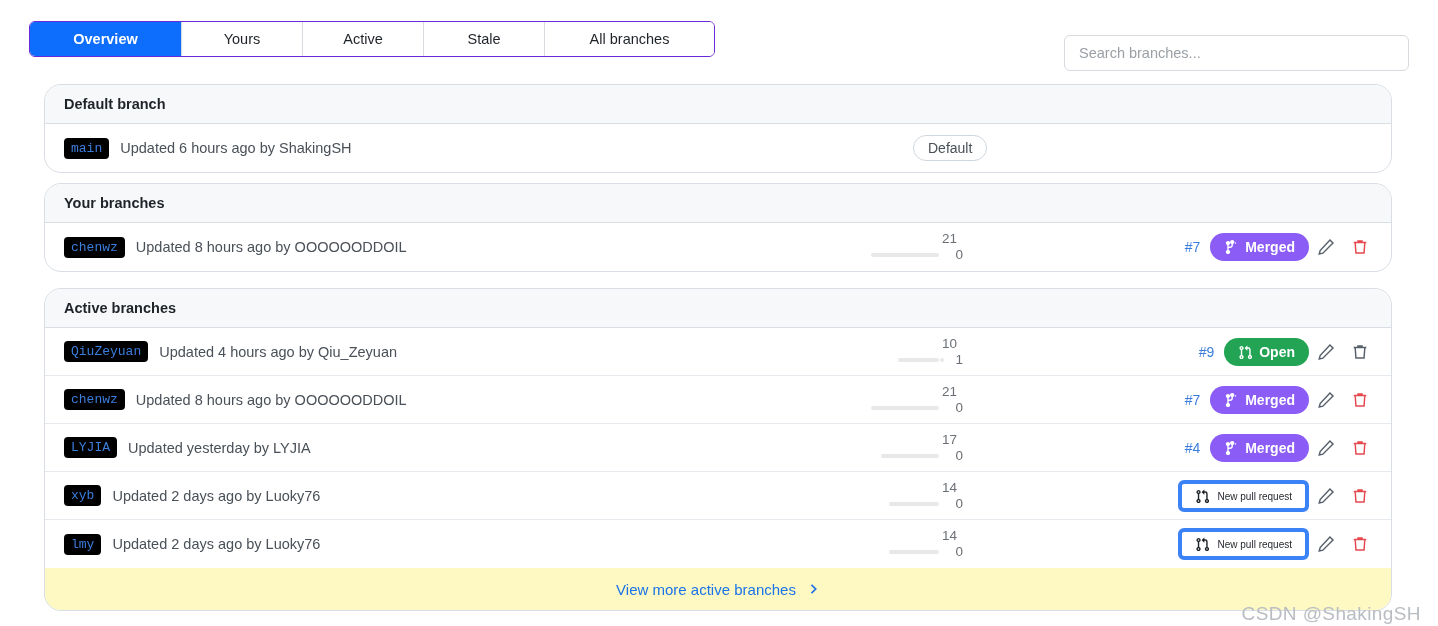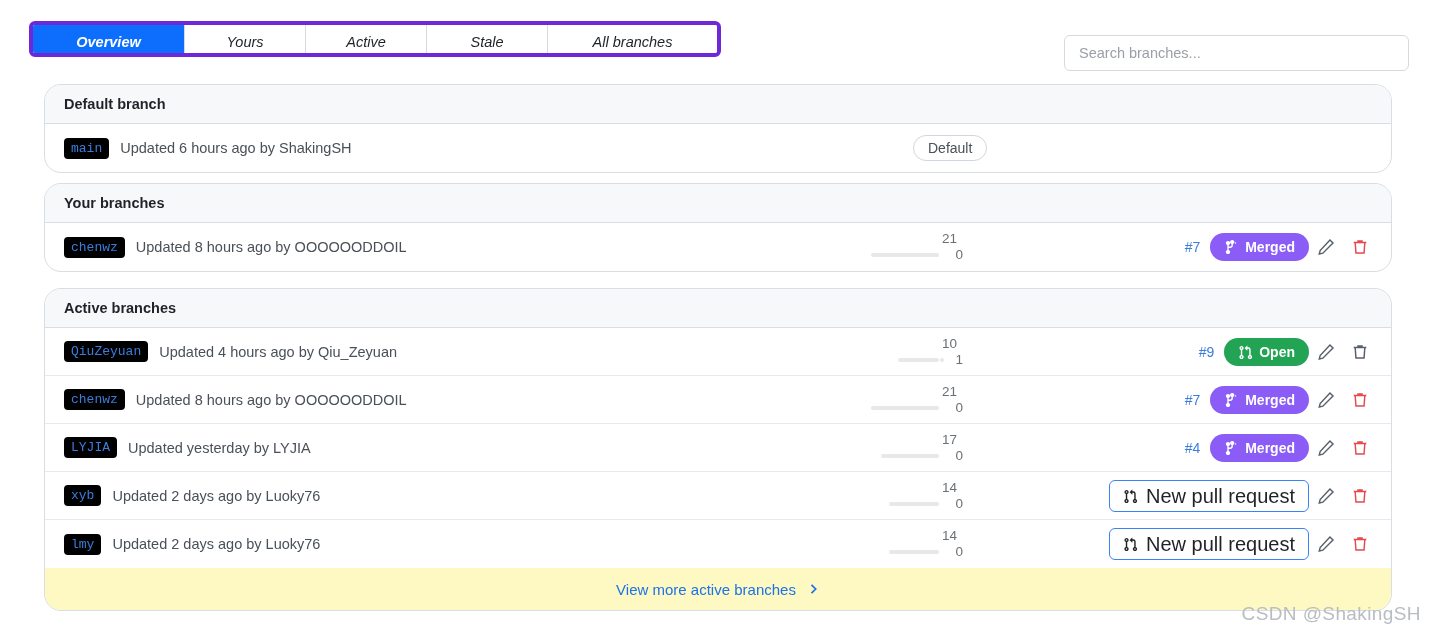--- a/index.html
+++ b/index.html
@@ -12,22 +12,22 @@
   }
   .page { position: relative; width: 1438px; height: 626px; overflow: hidden; }
 
   
   .topbar {
     position: absolute; left: 0; top: 0; width: 1438px; height: 76px;
   }
   .tabgroup {
     position: absolute; left: 29px; top: 21px;
     display: flex; height: 36px;
-    border: 4px solid #6d28d9; border-radius: 6px;
-    overflow: hidden; background: #fff; font-style: italic;
+    border: 1px solid #6d28d9; border-radius: 6px;
+    overflow: hidden; background: #fff;
   }
   .tab {
     display: flex; align-items: center; justify-content: center;
     height: 34px; font-size: 14.5px; color: #1f2328;
     border-right: 1px solid #d6dade;
     background: #fff; cursor: pointer; user-select: none;
     padding: 0 10px;
   }
   .tab:last-child { border-right: none; }
   .tab.active { background: #0d6efd; color: #ffffff; font-weight: 700; }
@@ -118,22 +118,22 @@
   .badge {
     display: inline-flex; align-items: center; gap: 6px;
     height: 28px; padding: 0 14px; border-radius: 14px;
     color: #fff; font-size: 14px; font-weight: 700; cursor: pointer;
   }
   .badge.merged { background: #8b5cf6; }
   .badge.open { background: #22a454; }
   .npr {
     display: inline-flex; align-items: center; gap: 8px;
     height: 32px; padding: 0 13px;
-    border: 1px solid #3b82f6; border-radius: 6px; background: #fff;
-    font-size: 20px; color: #1f2328; cursor: pointer;
+    border: 4px solid #3b82f6; border-radius: 6px; background: #fff;
+    font-size: 10px; color: #1f2328; cursor: pointer;
   }
   .iconbtn {
     width: 34px; height: 34px;
     display: inline-flex; align-items: center; justify-content: center;
     cursor: pointer; background: none; border: none; padding: 0;
   }
 
   .defbadge {
     position: absolute; left: 868px; top: 11px;
     display: inline-flex; align-items: center; justify-content: center;

